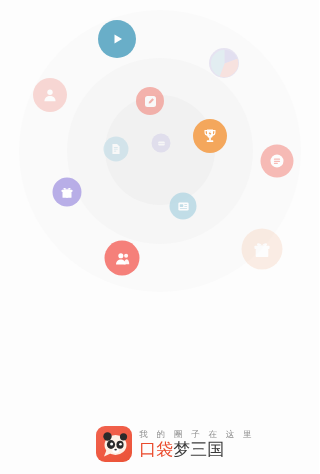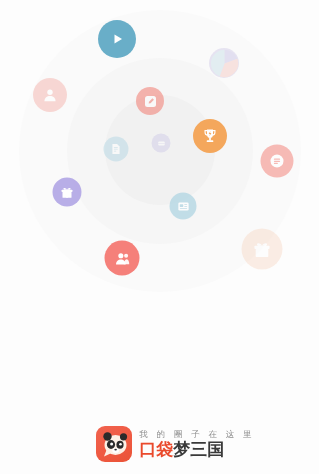--- a/index.html
+++ b/index.html
@@ -88,21 +88,21 @@
   }
   .brand-tagline {
     font-size: 8.5px;
     letter-spacing: 3.2px;
     color: #8c8c8c;
     line-height: 1;
     white-space: nowrap;
   }
   .brand-title {
     font-size: 17px;
-    font-weight: bold;
+    font-weight: normal;
     line-height: 1;
     letter-spacing: 0px;
     white-space: nowrap;
   }
   .brand-title .tt-a { color: #ea4a2c; }
   .brand-title .tt-b { color: #3a3a3a; }
 </style>
 </head>
 <body>
 

